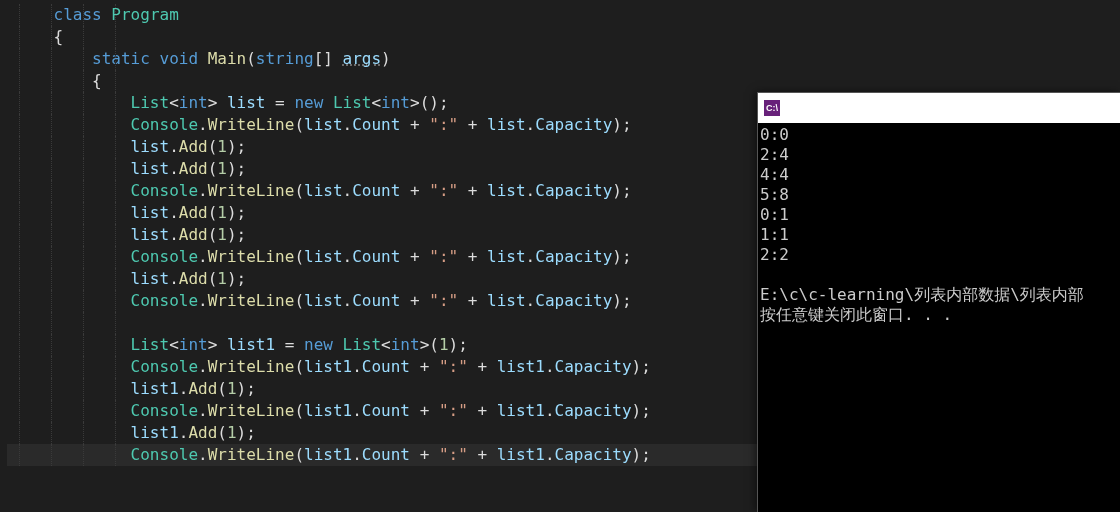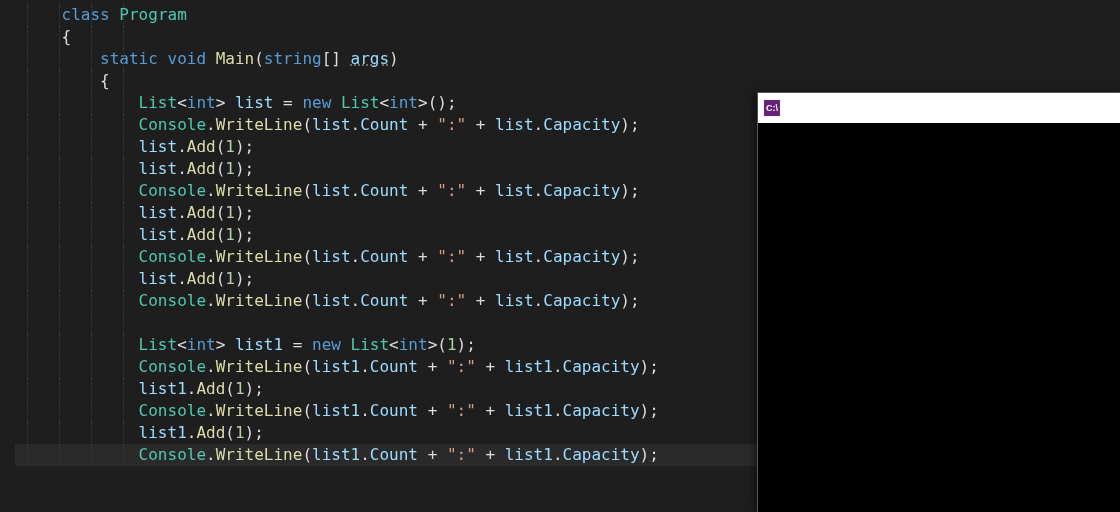--- a/index.html
+++ b/index.html
@@ -11,21 +11,21 @@
     height: 512px;
     overflow: hidden;
     position: relative;
   }
   .editor {
     position: absolute;
     left: 0;
     top: 0;
     width: 1120px;
     height: 512px;
-    padding: 4px 0 0 15px;
+    padding: 4px 0 0 7px;
     white-space: pre;
     line-height: 22px;
     color: #dcdcdc;
   }
   .editor .line {
     height: 22px;
     position: relative;
     padding-left: 8px;
   }
   .editor .line.hl {
@@ -92,13 +92,23 @@
 </style>
 </head>
 <body>
 
 <div class="editor" id="editor"><div class="line"><div class="guide" style="left: 12px;"></div><div class="guide" style="left: 44px;"></div><div class="guide" style="left: 76px;"></div><div class="guide" style="left: 108px;"></div><span>    </span><span class="kw-blue">class</span><span> </span><span class="kw-class">Program</span></div><div class="line"><div class="guide" style="left: 12px;"></div><div class="guide" style="left: 44px;"></div><div class="guide" style="left: 76px;"></div><div class="guide" style="left: 108px;"></div><span>    </span><span class="kw-punc">{</span></div><div class="line"><div class="guide" style="left: 12px;"></div><div class="guide" style="left: 44px;"></div><div class="guide" style="left: 76px;"></div><div class="guide" style="left: 108px;"></div><span>        </span><span class="kw-blue">static</span><span> </span><span class="kw-blue">void</span><span> </span><span class="kw-method">Main</span><span class="kw-punc">(</span><span class="kw-blue">string</span><span class="kw-punc">[] </span><span class="kw-param">args</span><span class="kw-punc">)</span></div><div class="line"><div class="guide" style="left: 12px;"></div><div class="guide" style="left: 44px;"></div><div class="guide" style="left: 76px;"></div><div class="guide" style="left: 108px;"></div><span>        </span><span class="kw-punc">{</span></div><div class="line"><div class="guide" style="left: 12px;"></div><div class="guide" style="left: 44px;"></div><div class="guide" style="left: 76px;"></div><div class="guide" style="left: 108px;"></div><span>            </span><span class="kw-type">List</span><span class="kw-punc">&lt;</span><span class="kw-blue">int</span><span class="kw-punc">&gt; </span><span class="kw-var">list</span><span class="kw-punc"> = </span><span class="kw-blue">new</span><span> </span><span class="kw-type">List</span><span class="kw-punc">&lt;</span><span class="kw-blue">int</span><span class="kw-punc">&gt;();</span></div><div class="line"><div class="guide" style="left: 12px;"></div><div class="guide" style="left: 44px;"></div><div class="guide" style="left: 76px;"></div><div class="guide" style="left: 108px;"></div><span>            </span><span class="kw-type">Console</span><span class="kw-punc">.</span><span class="kw-method">WriteLine</span><span class="kw-punc">(</span><span class="kw-var">list</span><span class="kw-punc">.</span><span class="kw-var">Count</span><span class="kw-punc"> + </span><span class="kw-str">":"</span><span class="kw-punc"> + </span><span class="kw-var">list</span><span class="kw-punc">.</span><span class="kw-var">Capacity</span><span class="kw-punc">);</span></div><div class="line"><div class="guide" style="left: 12px;"></div><div class="guide" style="left: 44px;"></div><div class="guide" style="left: 76px;"></div><div class="guide" style="left: 108px;"></div><span>            </span><span class="kw-var">list</span><span class="kw-punc">.</span><span class="kw-method">Add</span><span class="kw-punc">(</span><span class="kw-num">1</span><span class="kw-punc">);</span></div><div class="line"><div class="guide" style="left: 12px;"></div><div class="guide" style="left: 44px;"></div><div class="guide" style="left: 76px;"></div><div class="guide" style="left: 108px;"></div><span>            </span><span class="kw-var">list</span><span class="kw-punc">.</span><span class="kw-method">Add</span><span class="kw-punc">(</span><span class="kw-num">1</span><span class="kw-punc">);</span></div><div class="line"><div class="guide" style="left: 12px;"></div><div class="guide" style="left: 44px;"></div><div class="guide" style="left: 76px;"></div><div class="guide" style="left: 108px;"></div><span>            </span><span class="kw-type">Console</span><span class="kw-punc">.</span><span class="kw-method">WriteLine</span><span class="kw-punc">(</span><span class="kw-var">list</span><span class="kw-punc">.</span><span class="kw-var">Count</span><span class="kw-punc"> + </span><span class="kw-str">":"</span><span class="kw-punc"> + </span><span class="kw-var">list</span><span class="kw-punc">.</span><span class="kw-var">Capacity</span><span class="kw-punc">);</span></div><div class="line"><div class="guide" style="left: 12px;"></div><div class="guide" style="left: 44px;"></div><div class="guide" style="left: 76px;"></div><div class="guide" style="left: 108px;"></div><span>            </span><span class="kw-var">list</span><span class="kw-punc">.</span><span class="kw-method">Add</span><span class="kw-punc">(</span><span class="kw-num">1</span><span class="kw-punc">);</span></div><div class="line"><div class="guide" style="left: 12px;"></div><div class="guide" style="left: 44px;"></div><div class="guide" style="left: 76px;"></div><div class="guide" style="left: 108px;"></div><span>            </span><span class="kw-var">list</span><span class="kw-punc">.</span><span class="kw-method">Add</span><span class="kw-punc">(</span><span class="kw-num">1</span><span class="kw-punc">);</span></div><div class="line"><div class="guide" style="left: 12px;"></div><div class="guide" style="left: 44px;"></div><div class="guide" style="left: 76px;"></div><div class="guide" style="left: 108px;"></div><span>            </span><span class="kw-type">Console</span><span class="kw-punc">.</span><span class="kw-method">WriteLine</span><span class="kw-punc">(</span><span class="kw-var">list</span><span class="kw-punc">.</span><span class="kw-var">Count</span><span class="kw-punc"> + </span><span class="kw-str">":"</span><span class="kw-punc"> + </span><span class="kw-var">list</span><span class="kw-punc">.</span><span class="kw-var">Capacity</span><span class="kw-punc">);</span></div><div class="line"><div class="guide" style="left: 12px;"></div><div class="guide" style="left: 44px;"></div><div class="guide" style="left: 76px;"></div><div class="guide" style="left: 108px;"></div><span>            </span><span class="kw-var">list</span><span class="kw-punc">.</span><span class="kw-method">Add</span><span class="kw-punc">(</span><span class="kw-num">1</span><span class="kw-punc">);</span></div><div class="line"><div class="guide" style="left: 12px;"></div><div class="guide" style="left: 44px;"></div><div class="guide" style="left: 76px;"></div><div class="guide" style="left: 108px;"></div><span>            </span><span class="kw-type">Console</span><span class="kw-punc">.</span><span class="kw-method">WriteLine</span><span class="kw-punc">(</span><span class="kw-var">list</span><span class="kw-punc">.</span><span class="kw-var">Count</span><span class="kw-punc"> + </span><span class="kw-str">":"</span><span class="kw-punc"> + </span><span class="kw-var">list</span><span class="kw-punc">.</span><span class="kw-var">Capacity</span><span class="kw-punc">);</span></div><div class="line"><div class="guide" style="left: 12px;"></div><div class="guide" style="left: 44px;"></div><div class="guide" style="left: 76px;"></div><div class="guide" style="left: 108px;"></div><span></span></div><div class="line"><div class="guide" style="left: 12px;"></div><div class="guide" style="left: 44px;"></div><div class="guide" style="left: 76px;"></div><div class="guide" style="left: 108px;"></div><span>            </span><span class="kw-type">List</span><span class="kw-punc">&lt;</span><span class="kw-blue">int</span><span class="kw-punc">&gt; </span><span class="kw-var">list1</span><span class="kw-punc"> = </span><span class="kw-blue">new</span><span> </span><span class="kw-type">List</span><span class="kw-punc">&lt;</span><span class="kw-blue">int</span><span class="kw-punc">&gt;(</span><span class="kw-num">1</span><span class="kw-punc">);</span></div><div class="line"><div class="guide" style="left: 12px;"></div><div class="guide" style="left: 44px;"></div><div class="guide" style="left: 76px;"></div><div class="guide" style="left: 108px;"></div><span>            </span><span class="kw-type">Console</span><span class="kw-punc">.</span><span class="kw-method">WriteLine</span><span class="kw-punc">(</span><span class="kw-var">list1</span><span class="kw-punc">.</span><span class="kw-var">Count</span><span class="kw-punc"> + </span><span class="kw-str">":"</span><span class="kw-punc"> + </span><span class="kw-var">list1</span><span class="kw-punc">.</span><span class="kw-var">Capacity</span><span class="kw-punc">);</span></div><div class="line"><div class="guide" style="left: 12px;"></div><div class="guide" style="left: 44px;"></div><div class="guide" style="left: 76px;"></div><div class="guide" style="left: 108px;"></div><span>            </span><span class="kw-var">list1</span><span class="kw-punc">.</span><span class="kw-method">Add</span><span class="kw-punc">(</span><span class="kw-num">1</span><span class="kw-punc">);</span></div><div class="line"><div class="guide" style="left: 12px;"></div><div class="guide" style="left: 44px;"></div><div class="guide" style="left: 76px;"></div><div class="guide" style="left: 108px;"></div><span>            </span><span class="kw-type">Console</span><span class="kw-punc">.</span><span class="kw-method">WriteLine</span><span class="kw-punc">(</span><span class="kw-var">list1</span><span class="kw-punc">.</span><span class="kw-var">Count</span><span class="kw-punc"> + </span><span class="kw-str">":"</span><span class="kw-punc"> + </span><span class="kw-var">list1</span><span class="kw-punc">.</span><span class="kw-var">Capacity</span><span class="kw-punc">);</span></div><div class="line"><div class="guide" style="left: 12px;"></div><div class="guide" style="left: 44px;"></div><div class="guide" style="left: 76px;"></div><div class="guide" style="left: 108px;"></div><span>            </span><span class="kw-var">list1</span><span class="kw-punc">.</span><span class="kw-method">Add</span><span class="kw-punc">(</span><span class="kw-num">1</span><span class="kw-punc">);</span></div><div class="line hl"><div class="guide" style="left: 12px;"></div><div class="guide" style="left: 44px;"></div><div class="guide" style="left: 76px;"></div><div class="guide" style="left: 108px;"></div><span>            </span><span class="kw-type">Console</span><span class="kw-punc">.</span><span class="kw-method">WriteLine</span><span class="kw-punc">(</span><span class="kw-var">list1</span><span class="kw-punc">.</span><span class="kw-var">Count</span><span class="kw-punc"> + </span><span class="kw-str">":"</span><span class="kw-punc"> + </span><span class="kw-var">list1</span><span class="kw-punc">.</span><span class="kw-var">Capacity</span><span class="kw-punc">);</span></div></div>
 
 <div class="console-window">
   <div class="titlebar">
     <div class="icon">C:\</div>
   </div>
+  <div class="console-body" id="console-body">0:0
+2:4
+4:4
+5:8
+0:1
+1:1
+2:2
+
+E:\c\c-learning\列表内部数据\列表内部
+按任意键关闭此窗口. . .</div>
 </div>
 
 </body></html>

